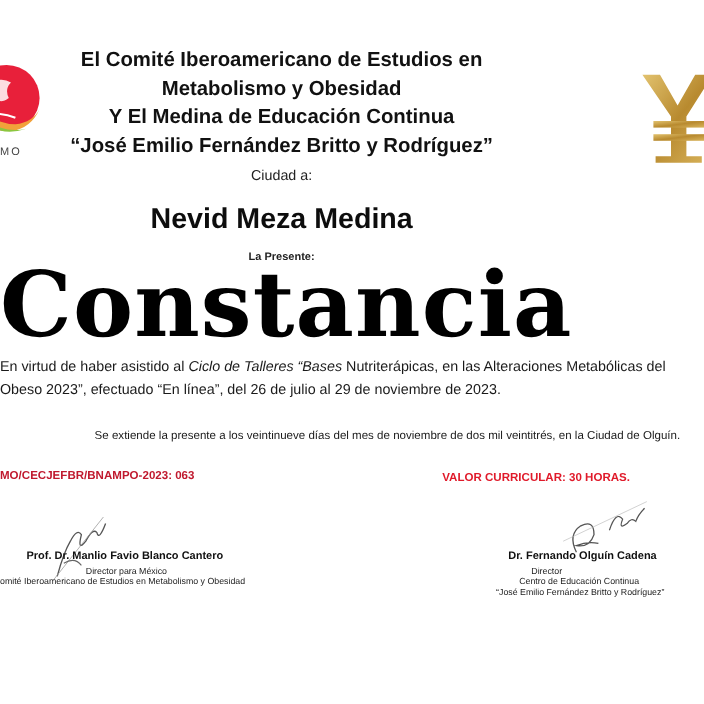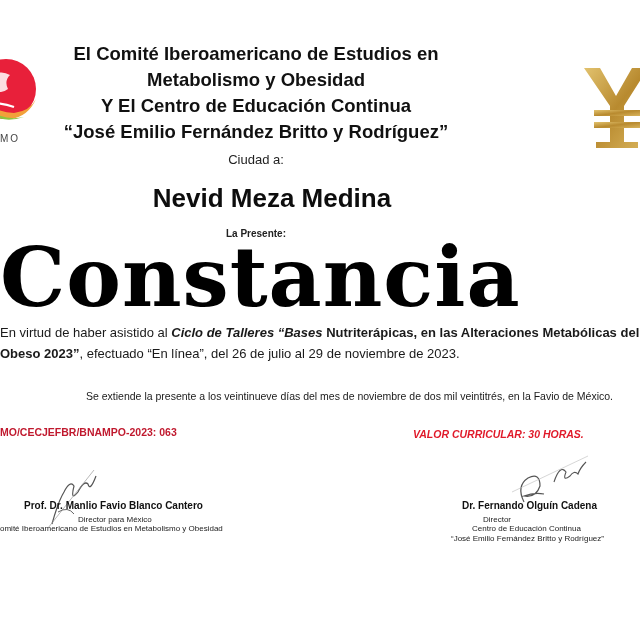--- a/index.html
+++ b/index.html
@@ -19,40 +19,40 @@
     .header-line {
       font-weight: bold; font-size: 18.5px; line-height: 24px; color: #111;
       font-family: "Liberation Sans", sans-serif;
     }
     .h1 { top: 42px; }
     .h2 { top: 68px; }
     .h3 { top: 94px; }
     .h4 { top: 120px; }
     .otorgan { top: 152px; font-size: 13px; color: #222; }
 
-    .recipient { top: 183px; font-size: 26px; font-weight: bold; color: #0d0d0d; padding-left: 16px; }
+    .recipient { top: 183px; font-size: 26px; font-weight: bold; color: #0d0d0d; }
     .presente { top: 228px; font-size: 10px; font-weight: bold; color: #222; }
 
     .title {
       top: 232px; font-size: 82px; line-height: 90px; font-weight: bold;
       font-family: "DejaVu Serif", serif; letter-spacing: 1px; color: #000;
       transform: scaleY(1.0);
     }
 
     .body-text {
       left: 0; top: 322px; width: 640px; font-size: 13px; line-height: 21px; color: #1a1a1a;
       white-space: nowrap;
     }
-    .body-text b { font-weight: bold; }
+    .body-text b { font-weight: normal; }
     .body-text i { font-style: italic; }
 
     .extiende { left: 86px; top: 390px; font-size: 10.5px; color: #1a1a1a; white-space: nowrap; }
 
     .folio { left: 0; top: 426px; font-size: 10.5px; font-weight: bold; color: #c0192e; white-space: nowrap; }
-    .valor { left: 413px; top: 428px; font-size: 10.5px; font-weight: bold; color: #e01a2a; white-space: nowrap; font-style: italic; }
+    .valor { left: 402px; top: 428px; font-size: 10.5px; font-weight: bold; color: #e01a2a; white-space: nowrap; }
 
     .sig1-name { left: 24px; top: 500px; font-size: 10px; font-weight: bold; color: #111; white-space: nowrap; }
     .sig1-role { left: 78px; top: 515px; font-size: 8px; color: #222; white-space: nowrap; }
     .sig1-org { left: 0; top: 524px; font-size: 8px; color: #222; white-space: nowrap; }
 
     .sig2-name { left: 462px; top: 500px; font-size: 10px; font-weight: bold; color: #111; white-space: nowrap; }
     .sig2-role { left: 483px; top: 515px; font-size: 8px; color: #222; white-space: nowrap; }
     .sig2-org1 { left: 472px; top: 524px; font-size: 8px; color: #222; white-space: nowrap; }
     .sig2-org2 { left: 451px; top: 534px; font-size: 8px; color: #222; white-space: nowrap; }
 
@@ -78,34 +78,34 @@
       <stop offset="1" stop-color="#d9b45c"></stop>
     </linearGradient>
   </defs>
   <path d="M2 6 L18 6 L34 34 L50 6 L66 6 L42 44 L42 80 L56 80 L56 86 L14 86 L14 80 L28 80 L28 44 Z" fill="url(#gold)"></path>
   <rect x="12" y="48" width="46" height="6" fill="url(#gold)"></rect>
   <rect x="12" y="60" width="46" height="6" fill="url(#gold)"></rect>
 </svg>
 
 <div class="abs center header-line h1">El Comité Iberoamericano de Estudios en</div>
 <div class="abs center header-line h2">Metabolismo y Obesidad</div>
-<div class="abs center header-line h3">Y El Centro de Educación Continua</div>
+<div class="abs center header-line h3">Y El Medina de Educación Continua</div>
 <div class="abs center header-line h4">“José Emilio Fernández Britto y Rodríguez”</div>
 <div class="abs center otorgan">Ciudad a:</div>
 
 <div class="abs center recipient">Nevid Meza Medina</div>
 <div class="abs center presente">La Presente:</div>
 <div class="abs center title">Constancia</div>
 
 <div class="abs body-text">
   <div><span>En virtud de haber asistido al </span><b><i>Ciclo de Talleres “Bases</i></b><b> Nutriterápicas, en las Alteraciones Metabólicas del</b></div>
   <div><b>Obeso 2023”</b><span>, efectuado “En línea”, del 26 de julio al 29 de noviembre  de 2023.</span></div>
 </div>
 
-<div class="abs extiende">Se extiende la presente a los veintinueve  días del mes de noviembre  de dos mil veintitrés,  en la Favio de México.</div>
+<div class="abs extiende">Se extiende la presente a los veintinueve  días del mes de noviembre  de dos mil veintitrés,  en la Ciudad de Olguín.</div>
 
 <div class="abs folio">MO/CECJEFBR/BNAMPO-2023:  063</div>
 <div class="abs valor">VALOR CURRICULAR: 30 HORAS.</div>
 
 <svg class="signature" style="left:44px;top:462px;width:60px;height:70px;" viewBox="0 0 60 70">
   <path d="M8 62 Q14 40 20 30 Q26 18 30 24 Q26 40 34 30 Q40 18 44 22 Q46 30 52 14" stroke="#555" stroke-width="1.2" fill="none"></path>
   <path d="M4 66 L50 8" stroke="#999" stroke-width="0.7" fill="none"></path>
   <path d="M14 50 Q24 44 30 52" stroke="#666" stroke-width="1" fill="none"></path>
 </svg>
 <div class="abs sig1-name">Prof. Dr. Manlio Favio Blanco Cantero</div>

